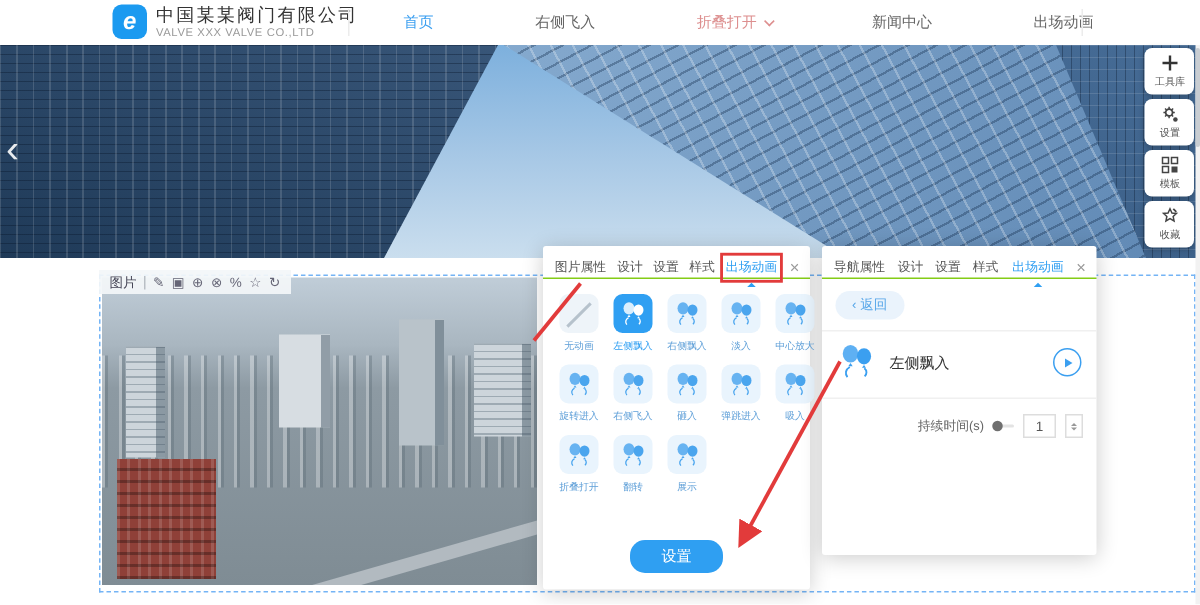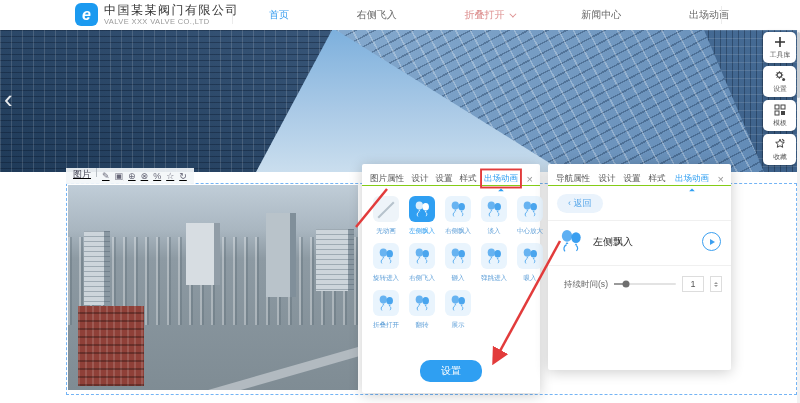--- a/index.html
+++ b/index.html
@@ -50,22 +50,22 @@
          background-image:repeating-linear-gradient(180deg,rgba(70,90,104,.35) 0 1px,transparent 1px 5px);}
   .t1{left:16px;top:46px;width:26px;height:74px;}
   .t2{left:118px;top:38px;width:34px;height:62px;background:#d7dde2;}
   .t3{left:198px;top:28px;width:30px;height:84px;background:#b9c3ca;}
   .t4{left:248px;top:44px;width:38px;height:62px;}
   .red-bldg{position:absolute;left:10px;bottom:4px;width:66px;height:80px;background:#8f4038;
          background-image:repeating-linear-gradient(0deg,rgba(0,0,0,.28) 0 2px,transparent 2px 8px),
                           repeating-linear-gradient(90deg,rgba(255,255,255,.14) 0 2px,transparent 2px 7px);}
   .ph-road{position:absolute;right:-26px;bottom:14px;width:190px;height:9px;background:#b2bac0;transform:rotate(-16deg);}
   
-  .img-toolbar{position:absolute;left:66px;top:168px;height:16px;background:rgba(243,246,249,.93);
-         display:flex;gap:5px;padding:0 7px;z-index:3;text-decoration:underline;}
+  .img-toolbar{position:absolute;left:66px;top:180px;height:16px;background:rgba(243,246,249,.93);
+         display:flex;align-items:center;gap:5px;padding:0 7px;z-index:3;}
   .img-toolbar .tl{font-size:9px;color:#445;}
   .img-toolbar .sep{width:1px;height:9px;background:#b9bfc5;}
   .img-tool{font-size:9px;color:#667;line-height:1;cursor:pointer;}
   
   .panel{position:absolute;top:164px;background:#fff;border-radius:2px;z-index:5;
          box-shadow:0 2px 14px rgba(0,0,0,.20);}
   .panel1{left:362px;width:178px;height:229px;}
   .panel2{left:548px;width:183px;height:206px;}
   .tabbar{display:flex;align-items:flex-end;justify-content:space-between;height:21px;
           border-bottom:1px solid #84cc16;padding:0 7px;}
@@ -93,21 +93,21 @@
   .back-pill{display:inline-block;margin:8px 0 7px 9px;background:#eaf3fc;color:#58a7e9;
         font-size:9px;padding:3px 11px;border-radius:10px;cursor:pointer;}
   .anim-row{display:flex;align-items:center;gap:8px;padding:7px 10px 10px;
         border-top:1px solid #f0f0f0;border-bottom:1px solid #f0f0f0;}
   .anim-row svg{width:27px;height:27px;color:#3b9ff0;flex-shrink:0;}
   .anim-name{font-size:10px;color:#333;flex:1;}
   .play-btn{width:17px;height:17px;border-radius:50%;border:1px solid #3b9ff0;cursor:pointer;
         display:flex;align-items:center;justify-content:center;flex-shrink:0;}
   .play-tri{width:0;height:0;border-left:5px solid #3b9ff0;border-top:3.5px solid transparent;
         border-bottom:3.5px solid transparent;margin-left:1px;}
-  .slider-row{display:flex;align-items:center;gap:6px;padding:10px 9px 0 0;}
+  .slider-row{display:flex;align-items:center;gap:6px;padding:10px 9px 0 0;margin-left:48px;}
   .slider-label{width:60px;text-align:right;font-size:9px;color:#666;flex-shrink:0;transform:scale(.95);transform-origin:right;}
   .slider-track{flex:1;height:2px;background:#e3e3e3;border-radius:1px;position:relative;cursor:pointer;}
   .slider-fill{position:absolute;left:0;top:0;height:100%;background:#9a9a9a;}
   .slider-handle{position:absolute;top:50%;width:7px;height:7px;border-radius:50%;background:#6f6f6f;
         transform:translate(-50%,-50%);cursor:pointer;}
   .slider-value{width:20px;height:14px;border:1px solid #ddd;font-size:9px;color:#555;
         display:flex;align-items:center;justify-content:center;}
   .stepper{width:10px;height:14px;border:1px solid #ddd;display:flex;flex-direction:column;
         align-items:center;justify-content:center;cursor:pointer;}
   .stepper i{width:0;height:0;border:2.5px solid transparent;display:block;}

